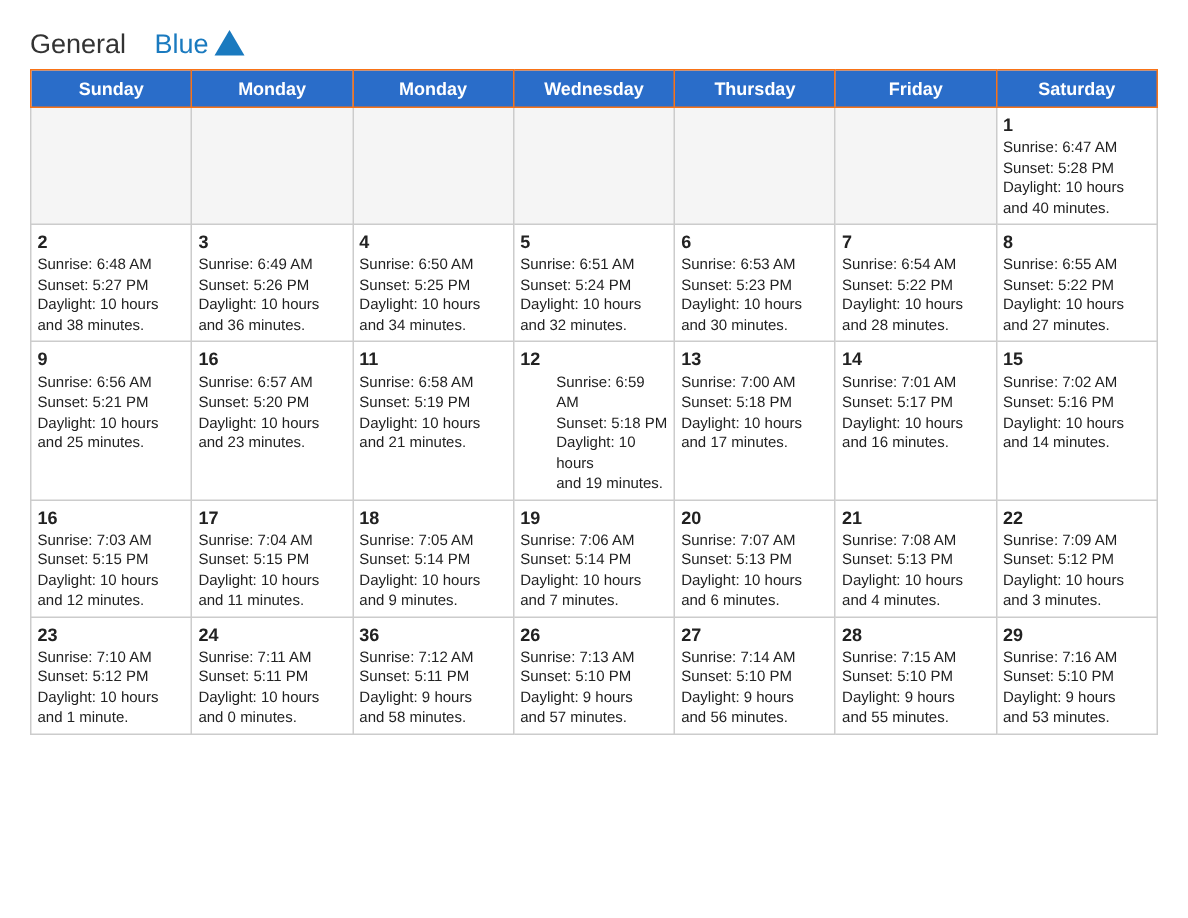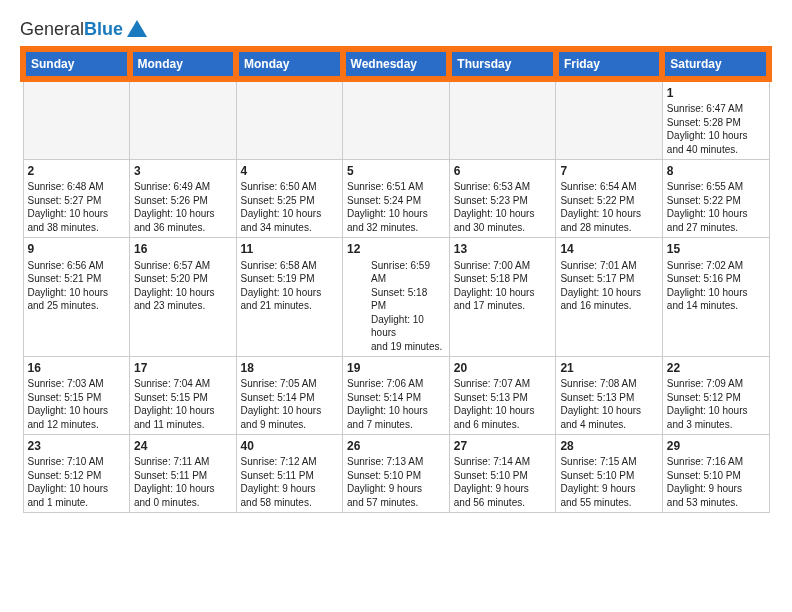--- a/index.html
+++ b/index.html
@@ -24,21 +24,21 @@
     }
     .logo-text {
       display: flex;
       align-items: center;
       font-size: 18px;
       font-weight: bold;
       color: #333;
       line-height: 1;
     }
     .logo-general { color: #333; font-weight: normal; }
-    .logo-blue { color: #1a7abf; font-weight: bold; }
+    .logo-blue { color: #1a7abf; font-weight: normal; padding-left: 19px; }
     .logo-triangle {
       width: 0; height: 0;
       border-left: 10px solid transparent;
       border-right: 10px solid transparent;
       border-bottom: 17px solid #1a7abf;
       margin-left: 4px;
       margin-top: -2px;
     }
     .title-area {
       text-align: right;
@@ -56,25 +56,25 @@
     }
     .calendar {
       width: 100%;
       border-collapse: collapse;
       margin-top: 8px;
       font-size: 10.5px;
     }
     .calendar th {
       background-color: #2a6dc9;
       color: #fff;
-      text-align: left;
+      text-align: center;
       padding: 5px 5px;
       font-size: 12px;
       font-weight: bold;
-      border: 6px solid #f97316;
+      border: 1px solid #f97316;
     }
     .calendar td {
       border: 1px solid #ccc;
       vertical-align: top;
       padding: 3px 4px;
       width: 107px;
       min-height: 60px;
       background: #fff;
       color: #222;
       line-height: 1.35;
@@ -301,21 +301,21 @@
 and 1 minute.</div>
         </td>
         <td>
           <span class="day-num">24</span>
           <div class="day-info" style="white-space: pre-line;">Sunrise: 7:11 AM
 Sunset: 5:11 PM
 Daylight: 10 hours
 and 0 minutes.</div>
         </td>
         <td>
-          <span class="day-num">40</span>
+          <span class="day-num">36</span>
           <div class="day-info" style="white-space: pre-line;">Sunrise: 7:12 AM
 Sunset: 5:11 PM
 Daylight: 9 hours
 and 58 minutes.</div>
         </td>
         <td>
           <span class="day-num">26</span>
           <div class="day-info" style="white-space: pre-line;">Sunrise: 7:13 AM
 Sunset: 5:10 PM
 Daylight: 9 hours

